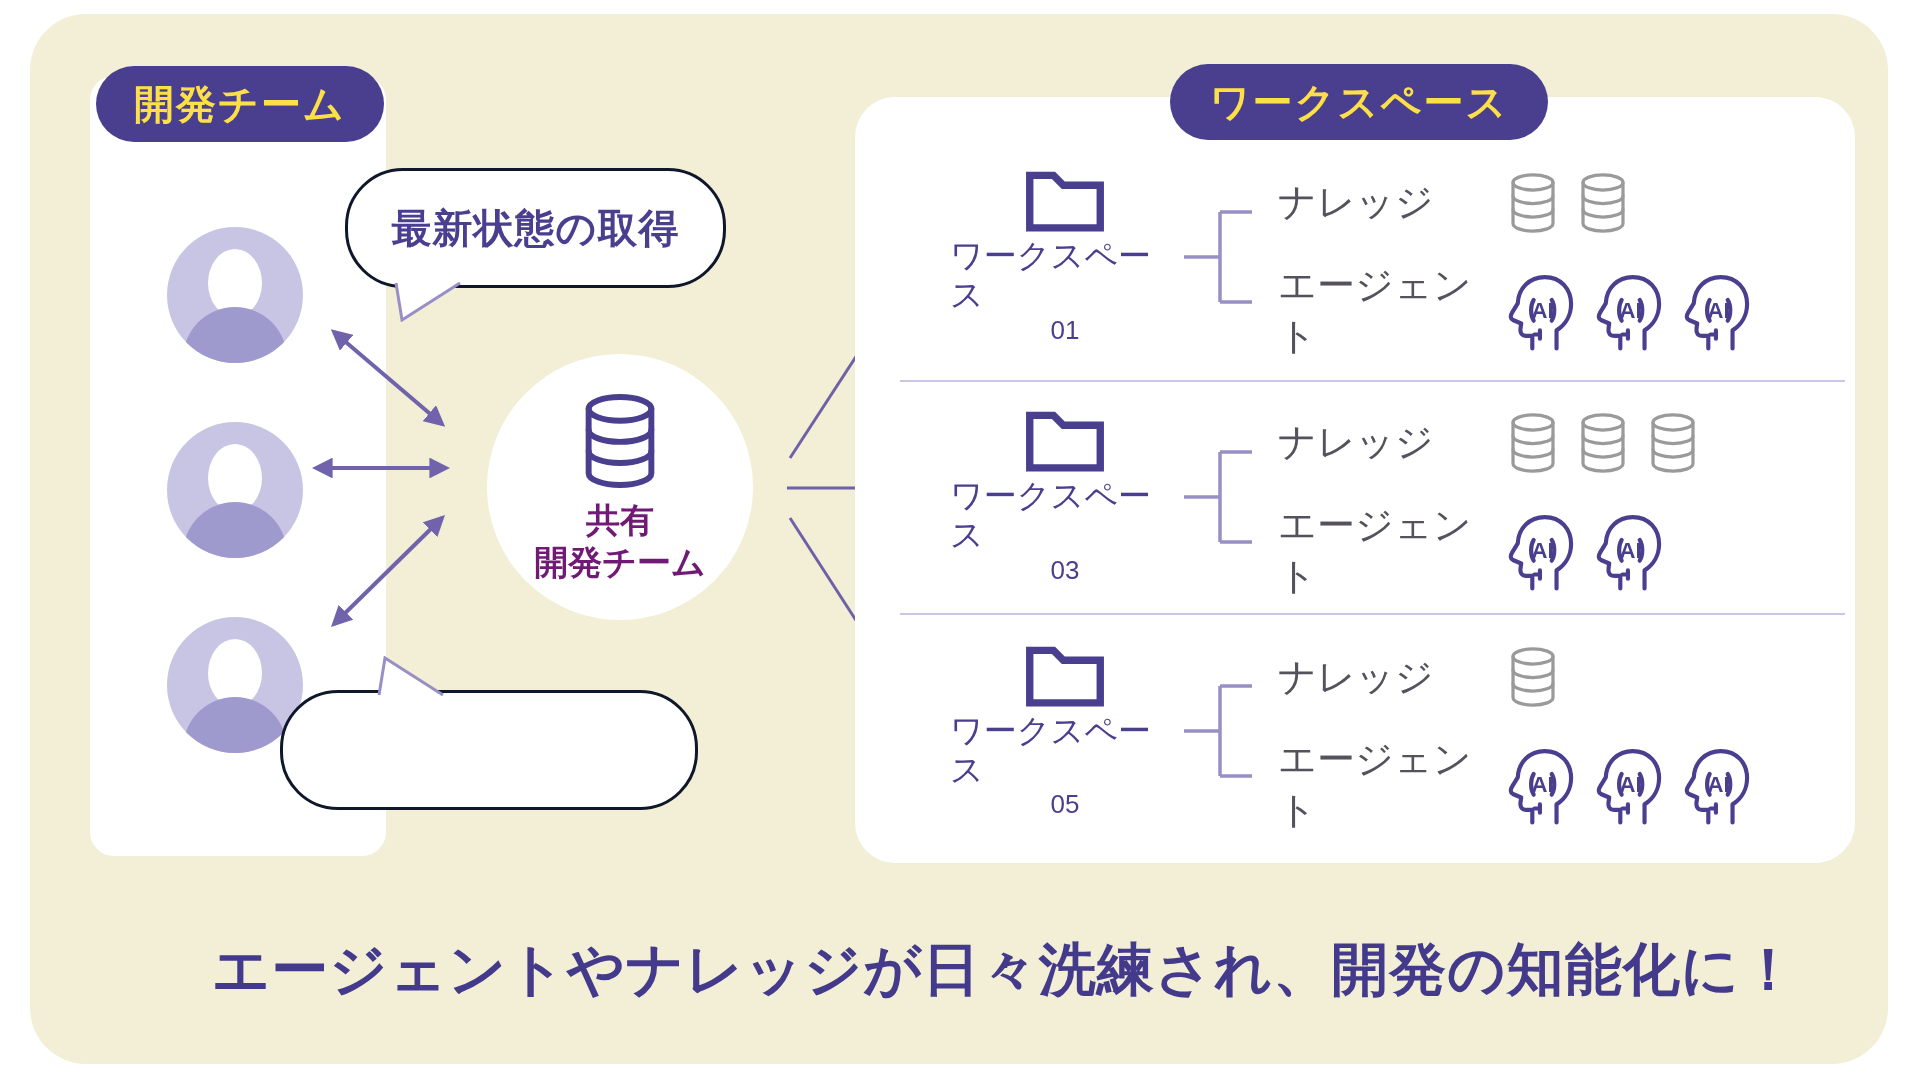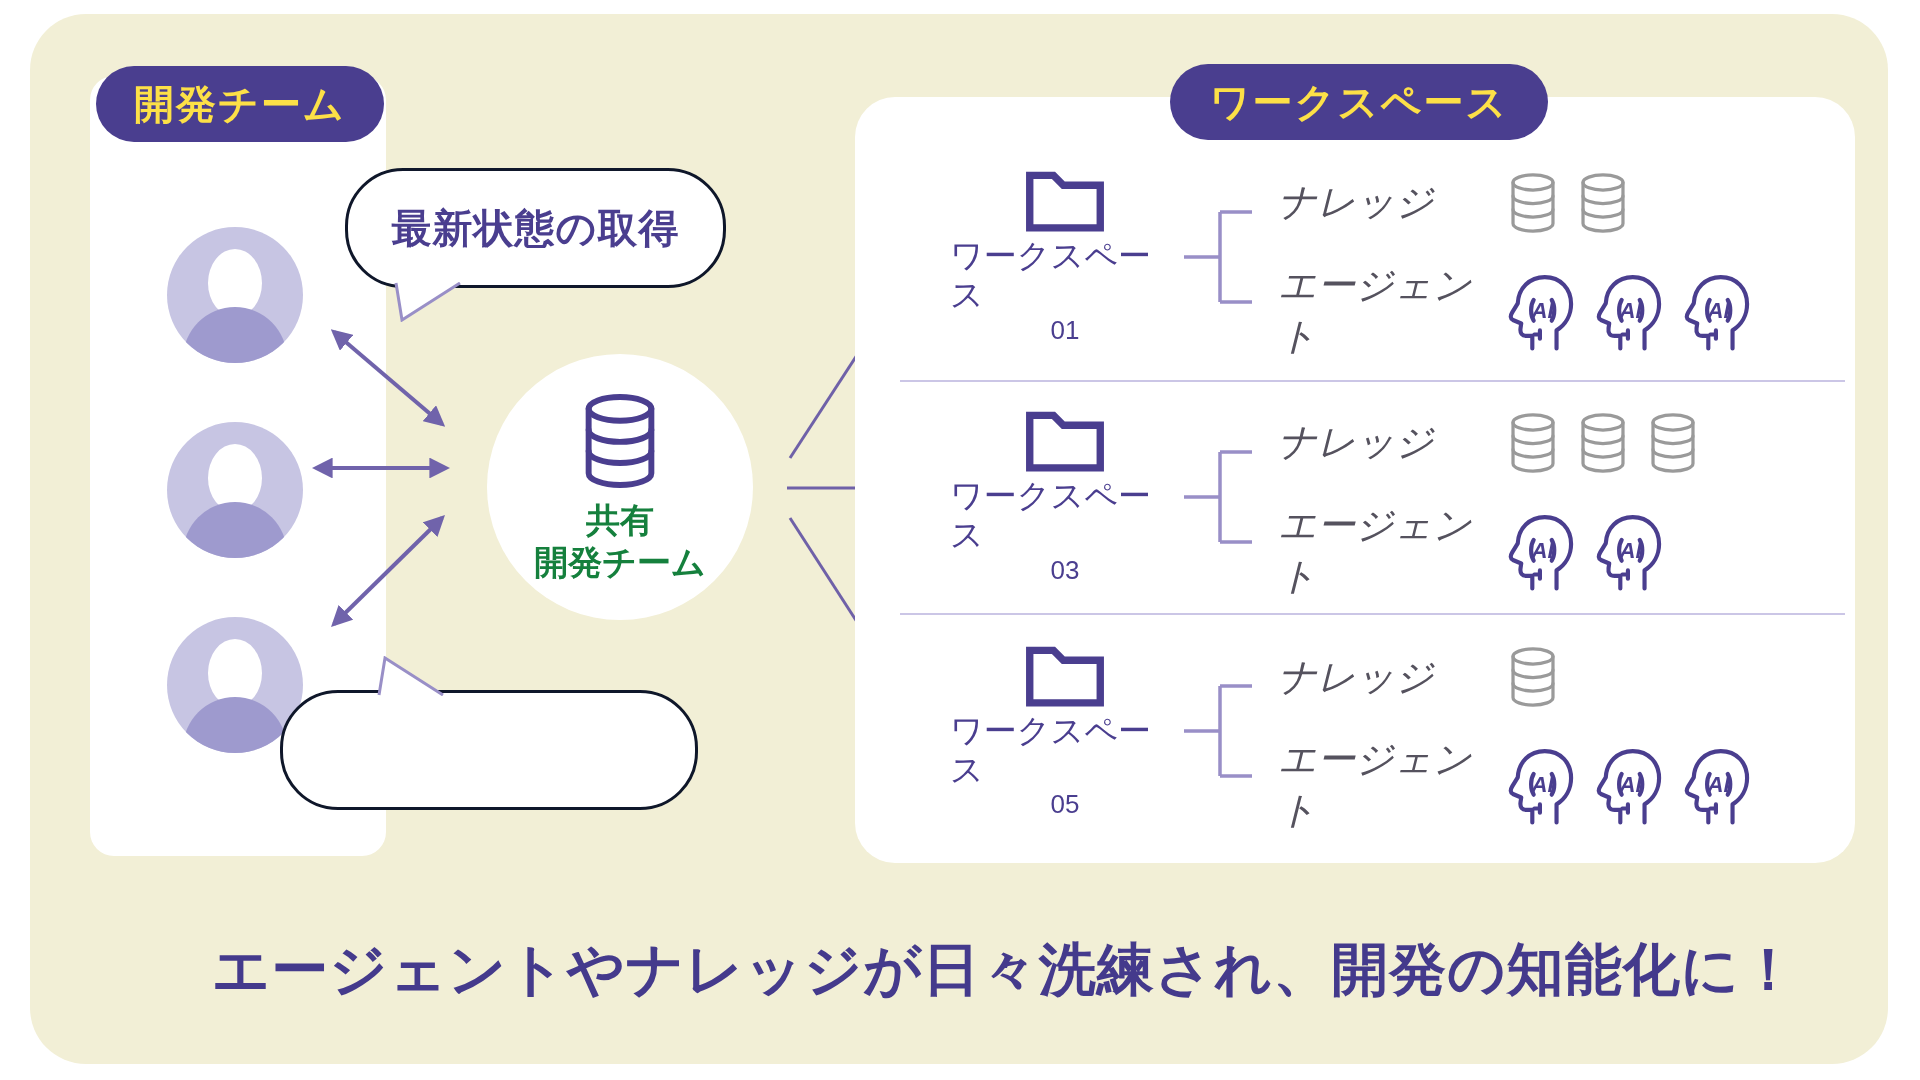--- a/index.html
+++ b/index.html
@@ -37,33 +37,33 @@
   .bubble-top{left:345px;top:168px;width:375px;height:114px;}
   .bubble-bottom{left:280px;top:690px;width:412px;height:114px;}
   .tail{position:absolute;}
   .tail-down{left:22px;bottom:-37px;}
   .tail-up{left:70px;top:-37px;}
   
   .repo-circle{
     left:487px;top:354px;width:266px;height:266px;border-radius:50%;background:#ffffff;
     display:flex;flex-direction:column;align-items:center;justify-content:center;gap:8px;
   }
-  .repo-label{color:#15803d;font-size:34px;font-weight:bold;text-align:center;line-height:1.25;}
+  .repo-label{color:#701a75;font-size:34px;font-weight:bold;text-align:center;line-height:1.25;}
   
   .ws-row{position:absolute;left:0;width:100%;display:flex;align-items:center;padding-left:95px;box-sizing:border-box;}
   .ws-row.r1{top:0;height:283px;padding-top:36px;}
   .ws-row.r2{top:283px;height:233px;}
   .ws-row.r3{top:516px;height:250px;padding-bottom:14px;}
   .divider{position:absolute;left:45px;width:945px;border-top:2px solid #cbc6e6;}
   .div1{top:283px;} .div2{top:516px;}
   .ws-block{width:230px;display:flex;flex-direction:column;align-items:center;flex:none;}
   .ws-name{color:#4a3e8f;font-size:33px;font-weight:500;line-height:1.18;margin-top:4px;}
   .ws-num{color:#4a3e8f;font-size:26px;font-weight:500;}
   .bracket{flex:none;margin-left:2px;}
-  .branches{display:flex;flex-direction:column;gap:24px;font-style:italic;}
+  .branches{display:flex;flex-direction:column;gap:24px;}
   .branch{display:flex;align-items:center;height:84px;}
   .branch-label{width:228px;color:#55525e;font-size:38px;font-weight:400;}
   .icons{display:flex;align-items:flex-end;gap:16px;}
   
   .headline{
     left:0;top:932px;width:1920px;text-align:center;
     color:#443a8c;font-size:57px;font-weight:800;letter-spacing:1px;margin-left:45px;
   }
   svg{display:block;}
 </style>

